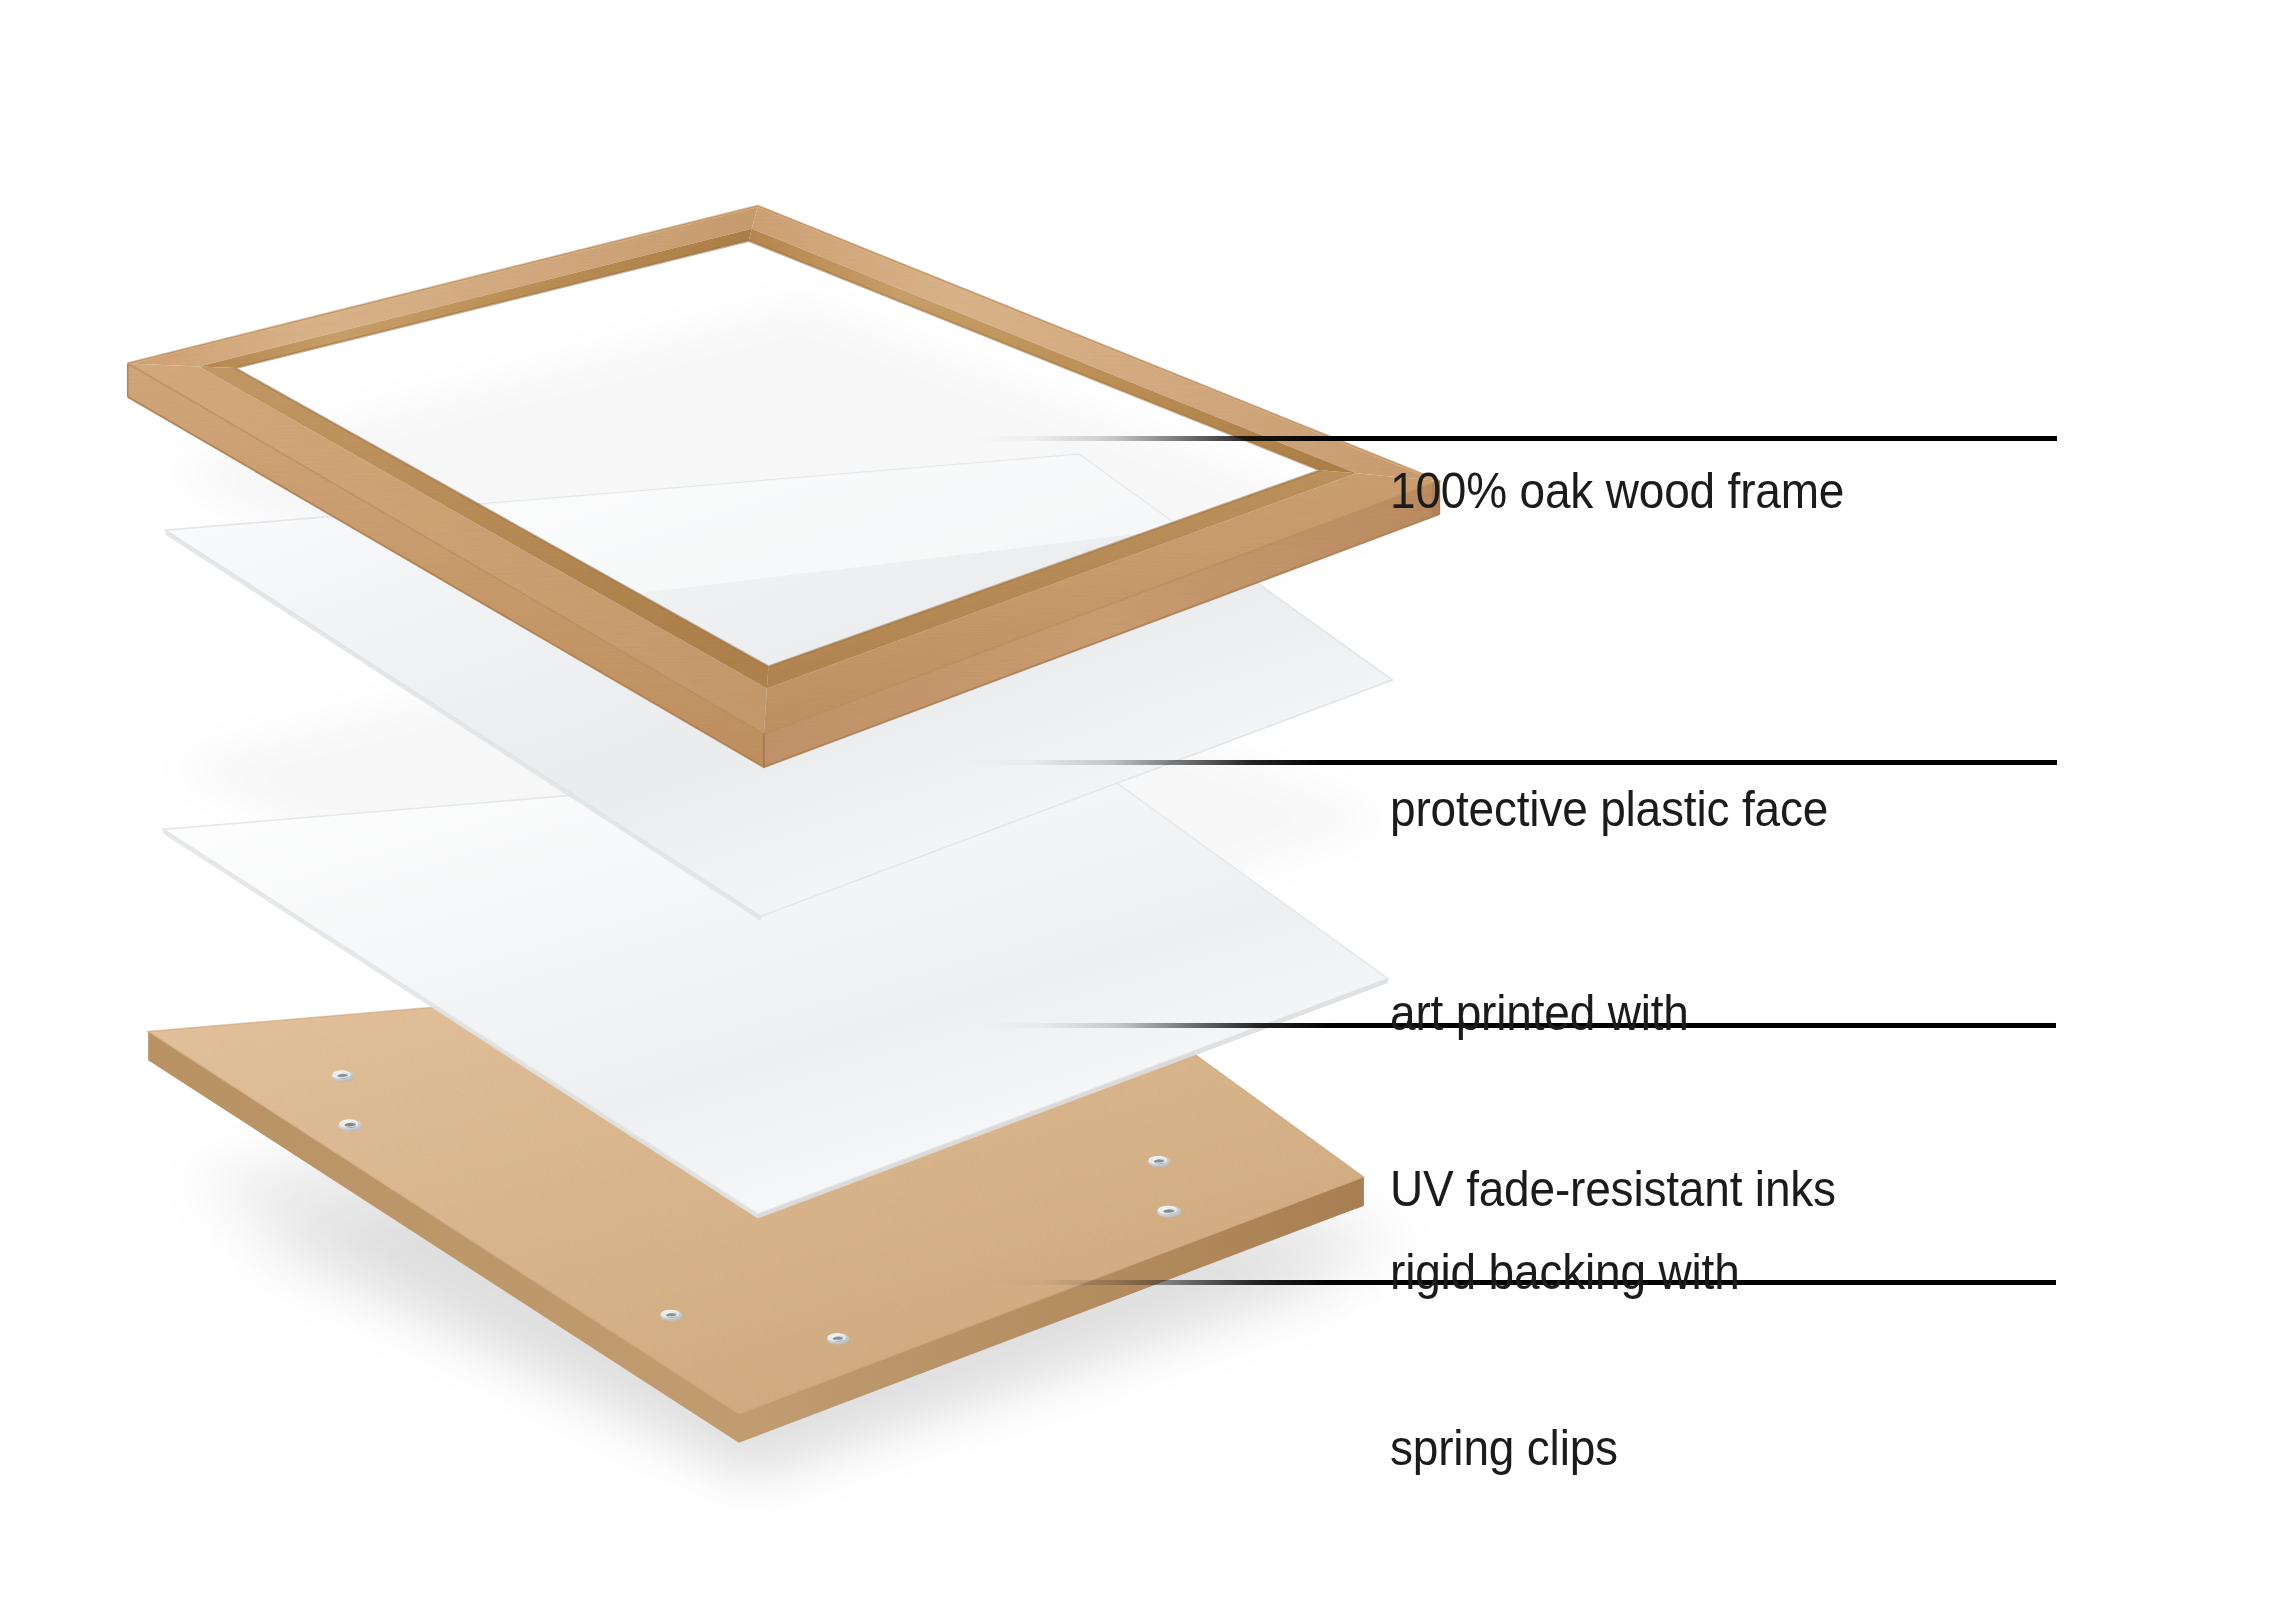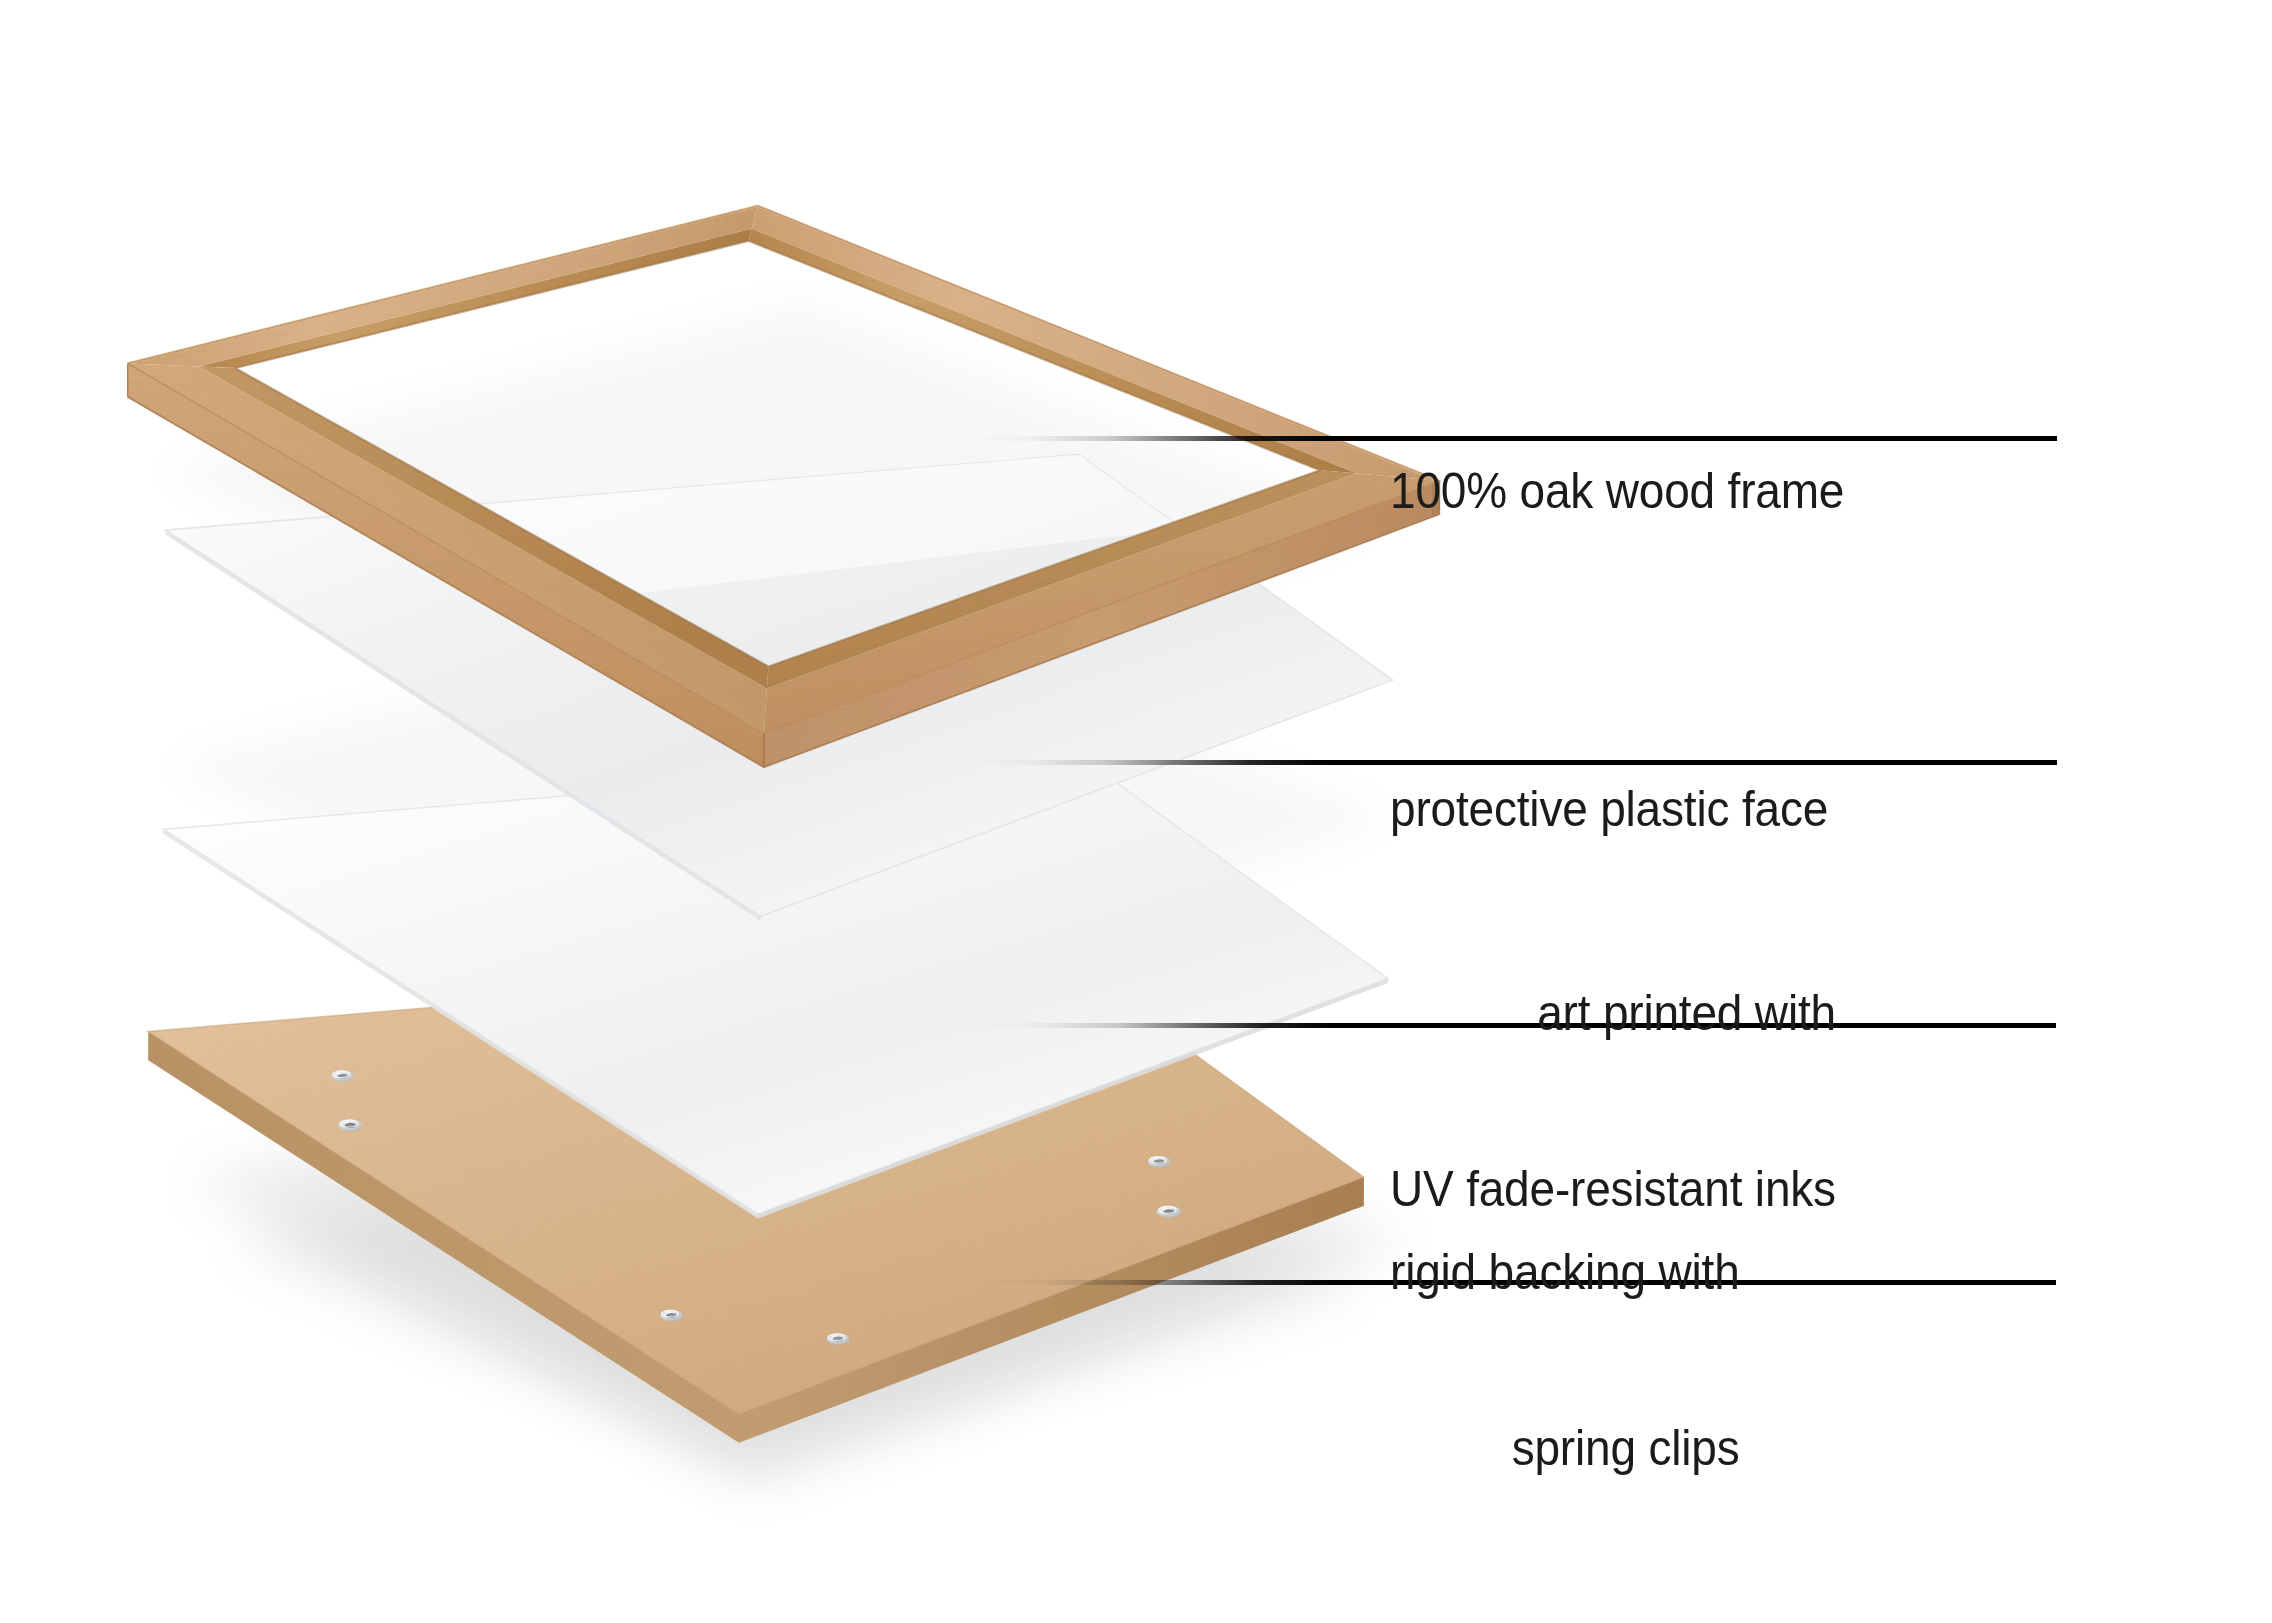--- a/index.html
+++ b/index.html
@@ -2,21 +2,21 @@
 <html style="font-size:12px"><head>
 <meta charset="utf-8">
 <title>Framed print exploded view</title>
 <style>
   html,body{margin:0;padding:0;background:#fff;}
   body{
     width:2273px;height:1623px;position:relative;overflow:hidden;
     font-family:"Liberation Sans","DejaVu Sans",sans-serif;
     background:#ffffff;
   }
-  #stage{position:absolute;inset:0;width:2273px;height:1623px;text-align:right;}
+  #stage{position:absolute;inset:0;width:2273px;height:1623px;}
   #scene{position:absolute;left:0;top:0;width:2273px;height:1623px;}
 
   
   .leader{
     position:absolute;height:5.3px;
     background:linear-gradient(to right,
         rgba(0,0,0,0) 0%,
         rgba(0,0,0,0.03) 6%,
         rgba(0,0,0,0.18) 13%,
         rgba(0,0,0,0.55) 20%,

